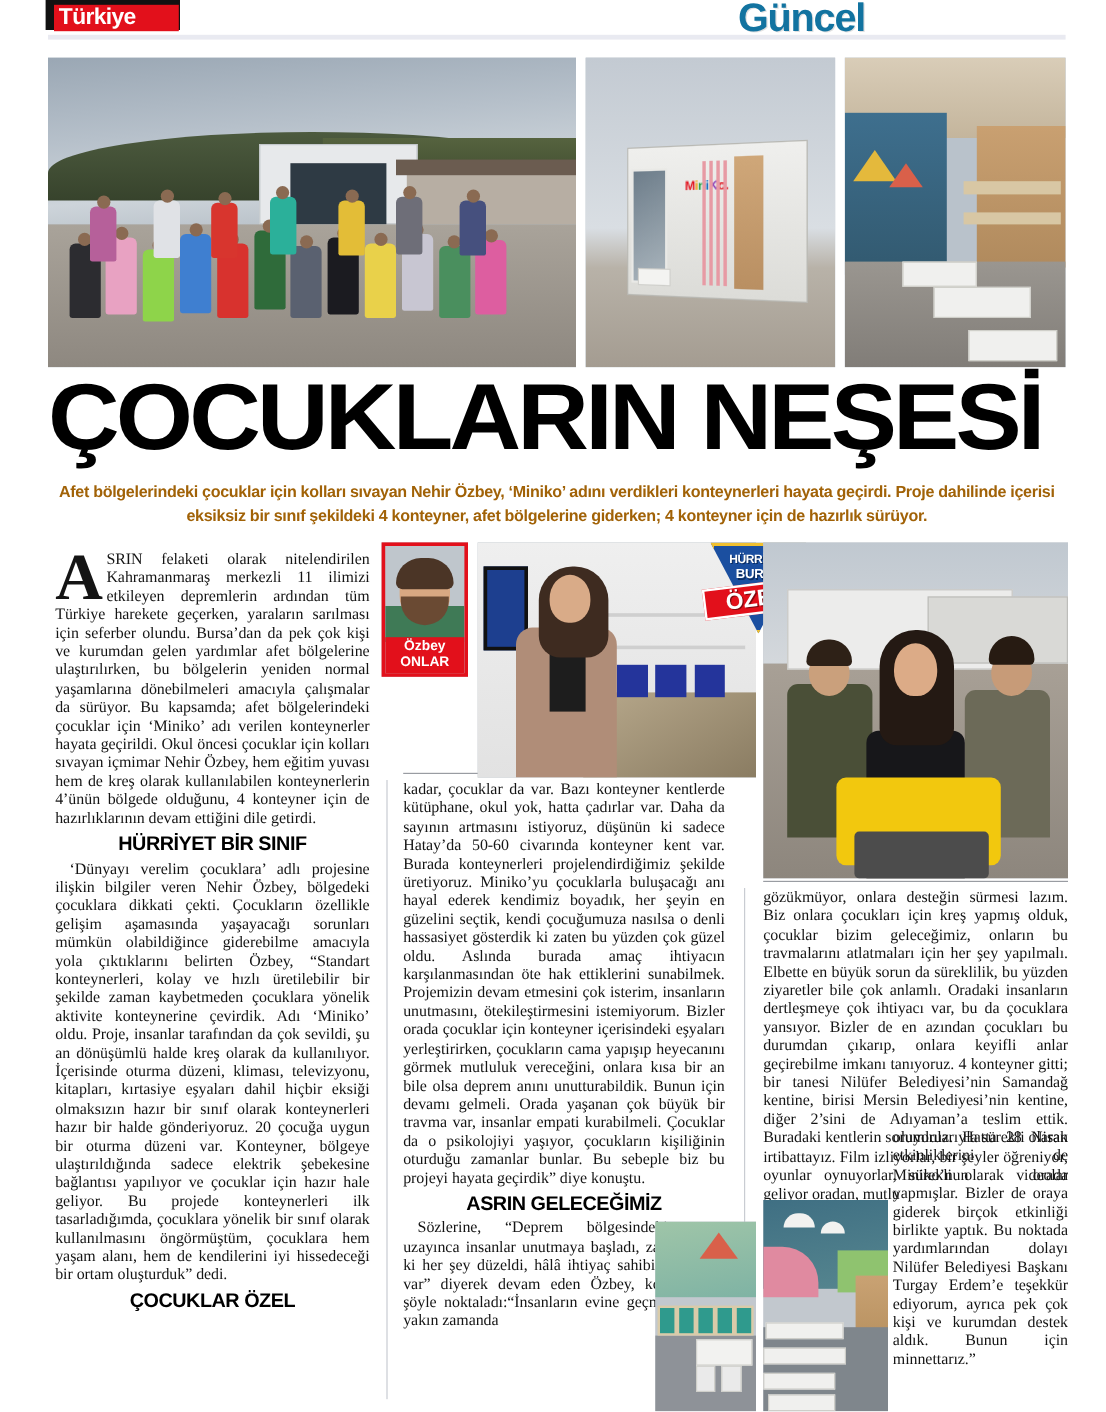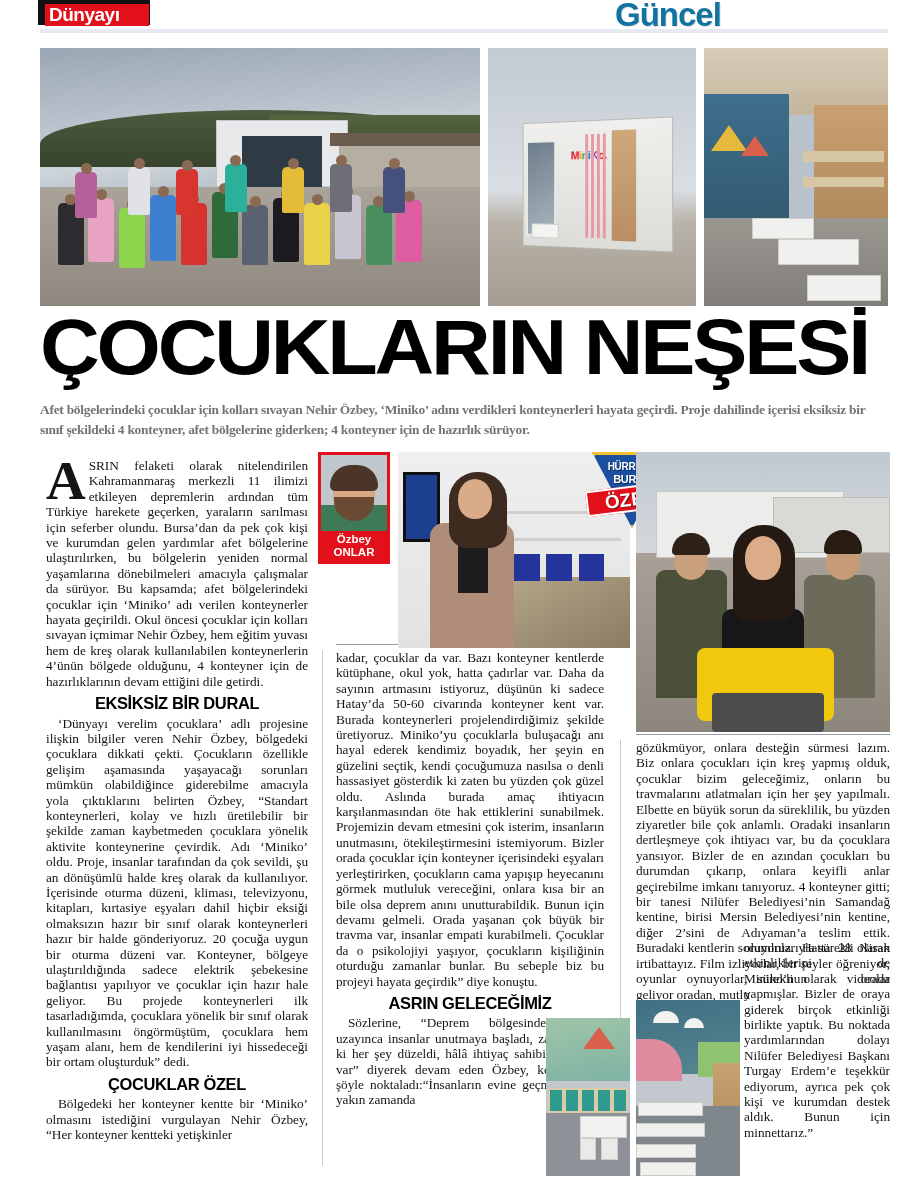--- a/index.html
+++ b/index.html
@@ -142,25 +142,26 @@
     color: #000;
     transform: scaleX(1.06);
     transform-origin: left center;
     white-space: nowrap;
   }
 
   
   .deck {
     position: absolute; left: 40px; top: 400px;
     width: 848px;
-    font-family: Liberation Serif, serif;
+    font-family: Liberation Sans, sans-serif;
     font-weight: bold;
     font-size: 13.4px;
     line-height: 20px;
-    color: #737373;
+    color: #a16207;
+    text-align: center;
     letter-spacing: -0.25px;
   }
 
   
   .col {
     position: absolute;
     font-family: "Liberation Serif", serif;
     font-size: 13.3px;
     line-height: 15.4px;
     text-align: justify;
@@ -345,21 +346,21 @@
     background: linear-gradient(180deg,#c9a273,#ad8755); }
   .c3b-floor { position:absolute; left:0; bottom:0; width:100%; height:40%;
     background:#7f868c; }
   .c3b-desk { position:absolute; background:#f0f0ee; border:1px solid #cdcdc8; }
 </style>
 </head>
 <body>
 
 <div class="masthead">
   <div class="logo-hurriyet">
-    <div class="logo-hurriyet-inner">Dünyayı</div>
+    <div class="logo-hurriyet-inner">Türkiye</div>
   </div>
   <div class="section-title">Güncel</div>
   <div class="masthead-rule"></div>
 </div>
 
 <div class="photo-strip">
 
   <div class="photo ph-group">
     <div class="sky"></div>
     <div class="hill"></div>
@@ -423,24 +424,23 @@
 
 <div class="deck">Afet bölgelerindeki çocuklar için kolları sıvayan Nehir Özbey, ‘Miniko’ adını verdikleri konteynerleri hayata geçirdi. Proje dahilinde içerisi eksiksiz bir sınıf şekildeki 4 konteyner, afet bölgelerine giderken; 4 konteyner için de hazırlık sürüyor.</div>
 
 <div class="col-rule rule1"></div>
 <div class="col-rule rule2"></div>
 <div class="hair-top" style="left:336px;top:644px;width:268px;"></div>
 <div class="hair-top" style="left:636px;top:734px;width:254px;"></div>
 
 <div class="col col1">
   <p class="first dropcap">ASRIN felaketi olarak nitelendirilen Kahramanmaraş merkezli 11 ilimizi etkileyen depremlerin ardından tüm Türkiye harekete geçerken, yaraların sarılması için seferber olundu. Bursa’dan da pek çok kişi ve kurumdan gelen yardımlar afet bölgelerine ulaştırılırken, bu bölgelerin yeniden normal yaşamlarına dönebilmeleri amacıyla çalışmalar da sürüyor. Bu kapsamda; afet bölgelerindeki çocuklar için ‘Miniko’ adı verilen konteynerler hayata geçirildi. Okul öncesi çocuklar için kolları sıvayan içmimar Nehir Özbey, hem eğitim yuvası hem de kreş olarak kullanılabilen konteynerlerin 4’ünün bölgede olduğunu, 4 konteyner için de hazırlıklarının devam ettiğini dile getirdi.</p>
-  <div class="subhead">EKSİKSİZ BİR DURAL</div>
+  <div class="subhead">HÜRRİYET BİR SINIF</div>
   <p>‘Dünyayı verelim çocuklara’ adlı projesine ilişkin bilgiler veren Nehir Özbey, bölgedeki çocuklara dikkati çekti. Çocukların özellikle gelişim aşamasında yaşayacağı sorunları mümkün olabildiğince giderebilme amacıyla yola çıktıklarını belirten Özbey, “Standart konteynerleri, kolay ve hızlı üretilebilir bir şekilde zaman kaybetmeden çocuklara yönelik aktivite konteynerine çevirdik. Adı ‘Miniko’ oldu. Proje, insanlar tarafından da çok sevildi, şu an dönüşümlü halde kreş olarak da kullanılıyor. İçerisinde oturma düzeni, kliması, televizyonu, kitapları, kırtasiye eşyaları dahil hiçbir eksiği olmaksızın hazır bir sınıf olarak konteynerleri hazır bir halde gönderiyoruz. 20 çocuğa uygun bir oturma düzeni var. Konteyner, bölgeye ulaştırıldığında sadece elektrik şebekesine bağlantısı yapılıyor ve çocuklar için hazır hale geliyor. Bu projede konteynerleri ilk tasarladığımda, çocuklara yönelik bir sınıf olarak kullanılmasını öngörmüştüm, çocuklara hem yaşam alanı, hem de kendilerini iyi hissedeceği bir ortam oluşturduk” dedi.</p>
   <div class="subhead">ÇOCUKLAR ÖZEL</div>
-  <p>Bölgedeki her konteyner kentte bir ‘Miniko’ olmasını istediğini vurgulayan Nehir Özbey, “Her konteyner kentteki yetişkinler</p>
 </div>
 
 <div class="col col2">
   <p class="first">kadar, çocuklar da var. Bazı konteyner kentlerde kütüphane, okul yok, hatta çadırlar var. Daha da sayının artmasını istiyoruz, düşünün ki sadece Hatay’da 50-60 civarında konteyner kent var. Burada konteynerleri projelendirdiğimiz şekilde üretiyoruz. Miniko’yu çocuklarla buluşacağı anı hayal ederek kendimiz boyadık, her şeyin en güzelini seçtik, kendi çocuğumuza nasılsa o denli hassasiyet gösterdik ki zaten bu yüzden çok güzel oldu. Aslında burada amaç ihtiyacın karşılanmasından öte hak ettiklerini sunabilmek. Projemizin devam etmesini çok isterim, insanların unutmasını, ötekileştirmesini istemiyorum. Bizler orada çocuklar için konteyner içerisindeki eşyaları yerleştirirken, çocukların cama yapışıp heyecanını görmek mutluluk vereceğini, onlara kısa bir an bile olsa deprem anını unutturabildik. Bunun için devamı gelmeli. Orada yaşanan çok büyük bir travma var, insanlar empati kurabilmeli. Çocuklar da o psikolojiyi yaşıyor, çocukların kişiliğinin oturduğu zamanlar bunlar. Bu sebeple biz bu projeyi hayata geçirdik” diye konuştu.</p>
   <div class="subhead">ASRIN GELECEĞİMİZ</div>
   <p>Sözlerine, “Deprem bölgesindeki süreç uzayınca insanlar unutmaya başladı, zannediliyor ki her şey düzeldi, hâlâ ihtiyaç sahibi çok insan var” diyerek devam eden Özbey, konuşmasını şöyle noktaladı:“İnsanların evine geçme ihtimali yakın zamanda</p>
 </div>
 
 <div class="col col3">
   <p class="first">gözükmüyor, onlara desteğin sürmesi lazım. Biz onlara çocukları için kreş yapmış olduk, çocuklar bizim geleceğimiz, onların bu travmalarını atlatmaları için her şey yapılmalı. Elbette en büyük sorun da süreklilik, bu yüzden ziyaretler bile çok anlamlı. Oradaki insanların dertleşmeye çok ihtiyacı var, bu da çocuklara yansıyor. Bizler de en azından çocukları bu durumdan çıkarıp, onlara keyifli anlar geçirebilme imkanı tanıyoruz. 4 konteyner gitti; bir tanesi Nilüfer Belediyesi’nin Samandağ kentine, birisi Mersin Belediyesi’nin kentine, diğer 2’sini de Adıyaman’a teslim ettik. Buradaki kentlerin sorumlularıyla sürekli olarak irtibattayız. Film izliyorlar, bir şeyler öğreniyor, oyunlar oynuyorlar, sürekli olarak videolar geliyor oradan, mutlu</p>

